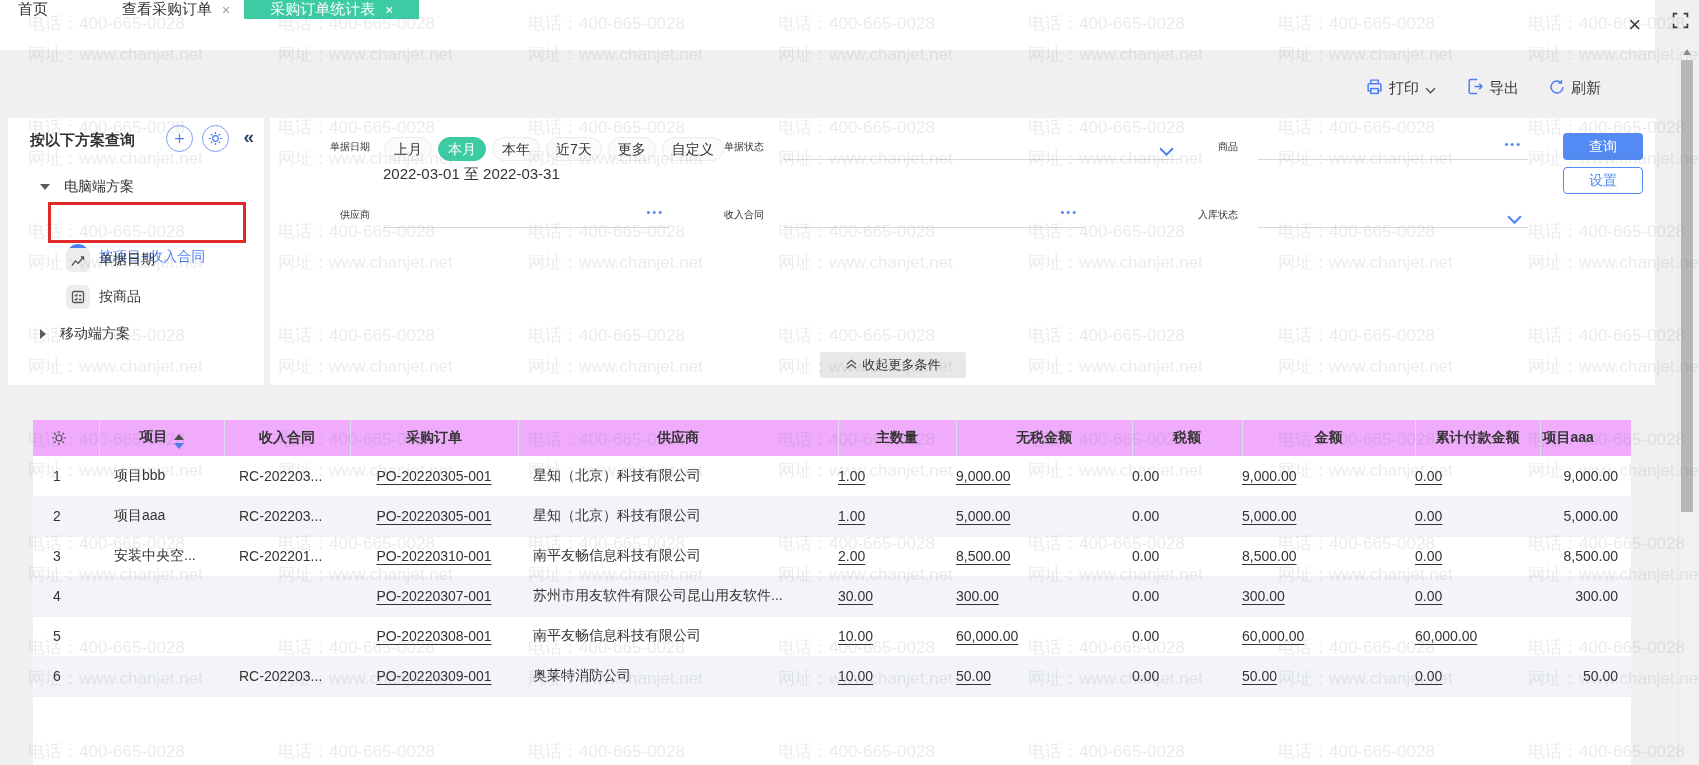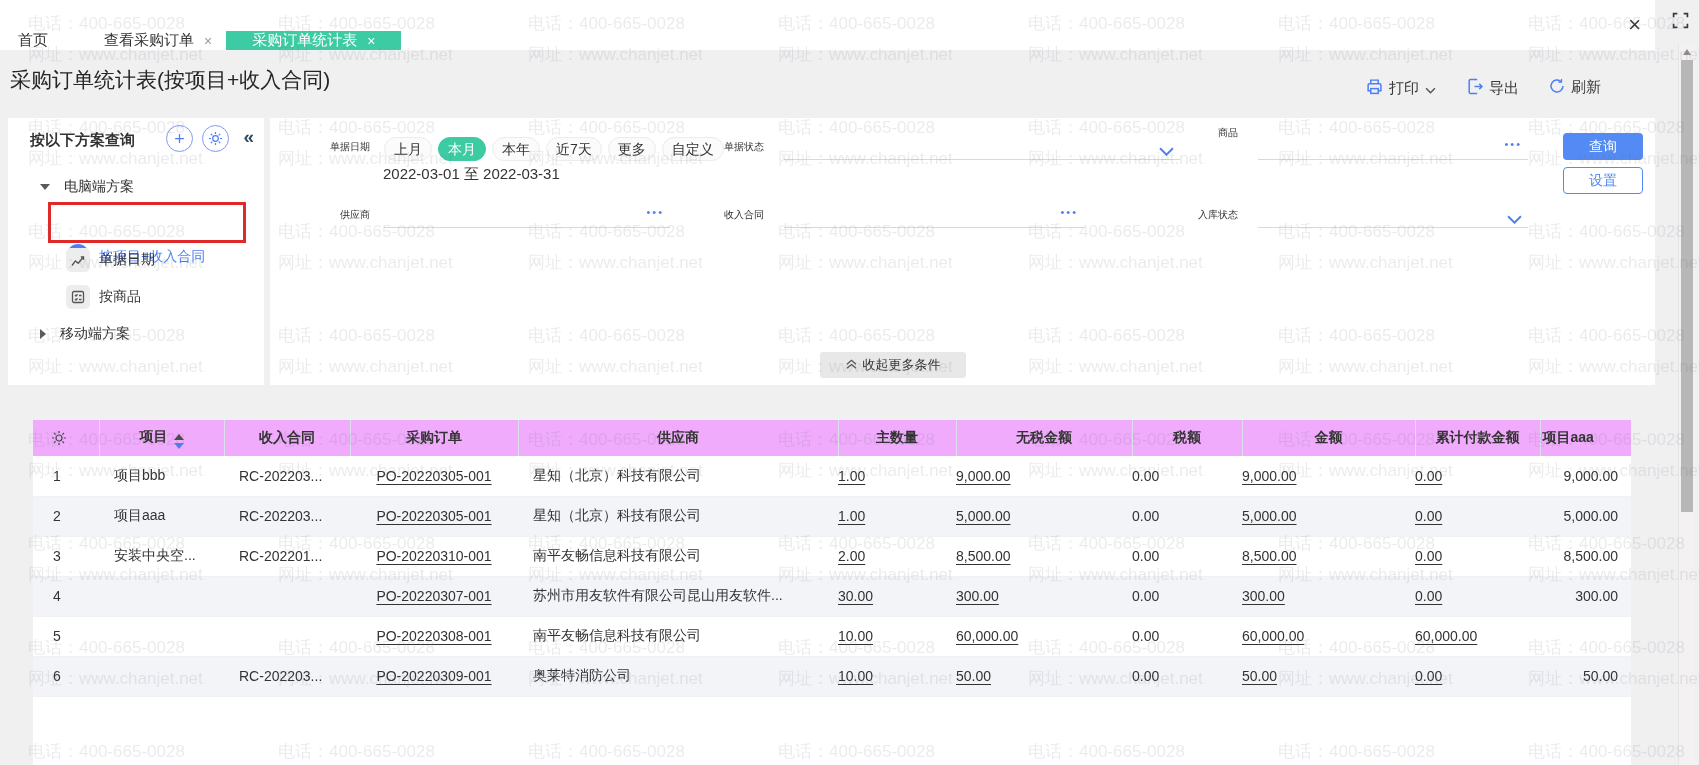--- a/index.html
+++ b/index.html
@@ -4,33 +4,33 @@
 <style>
   * { margin:0; padding:0; box-sizing:border-box; }
   body { width:1699px; height:765px; overflow:hidden; font-family:"Liberation Sans",sans-serif; }
   .screen { position:relative; width:1699px; height:765px; background:#f0f0f1; overflow:hidden; color:#333; }
 
   
   .wm { position:absolute; inset:0; z-index:40; pointer-events:none; overflow:hidden; }
   .wm-cell { position:absolute; color:rgba(105,115,130,.14); font-size:17px; line-height:31px; white-space:nowrap; }
 
   
-  .tabbar { position:absolute; left:0; top:0; width:1655px; height:50px; background:#fff; display:flex; align-items:flex-end; z-index:2; }
+  .tabbar { position:absolute; left:0; top:0; width:1655px; height:50px; background:#fff; display:flex; align-items:flex-start; z-index:2; }
   .tab { display:flex; align-items:center; font-size:15px; color:#333; cursor:default; }
   .tab-home { margin-left:18px; }
-  .tab-plain { margin-left:56px; }
+  .tab-plain { margin-left:74px; }
   .tab-plain .tab-x { color:#9a9a9a; margin-left:10px; font-size:14px; }
   .tab-active { margin-left:14px; background:#3dcba4; color:#fff; padding:0 26px; }
   .tab-active .tab-x { color:#fff; margin-left:10px; font-size:14px; }
   .win-close { position:absolute; right:14px; top:0; height:50px; display:flex; align-items:center; font-size:22px; color:#3a3a3a; }
   .fs-icon { position:absolute; left:1672px; top:12px; z-index:2; }
 
   
   .page-title { position:absolute; left:10px; top:66px; font-size:21px; color:#262626; z-index:2; }
-  .toolbar { position:absolute; left:1366px; top:78px; display:flex; gap:30px; align-items:flex-start; font-size:15px; color:#3a3a3a; z-index:2; }
+  .toolbar { position:absolute; left:1366px; top:78px; display:flex; gap:30px; align-items:flex-end; font-size:15px; color:#3a3a3a; z-index:2; }
   .tool { display:flex; align-items:center; gap:6px; }
 
   
   .panel { position:absolute; background:#fff; z-index:1; }
   .sidebar  { left:8px;   top:118px; width:256px;  height:267px; }
   .filters  { left:270px; top:118px; width:1385px; height:267px; }
   .tablewrap{ left:33px;  top:420px; width:1598px; height:345px; overflow:hidden; }
 
   
   .sb-title { position:absolute; left:22px; top:13px; font-size:15px; font-weight:bold; color:#333; }
@@ -100,21 +100,20 @@
       <span class="tab-x">×</span>
     </div>
     <div class="win-close">×</div>
   </div>
   <div class="fs-icon">
     <svg width="17" height="17" viewBox="0 0 16 16" fill="none" stroke="#3a3a3a" stroke-width="1.6">
       <path d="M5 1.5H1.5V5 M11 1.5h3.5V5 M14.5 11v3.5H11 M5 14.5H1.5V11"></path>
     </svg>
   </div>
 
-  <div class="page-title">采购订单统计表(按项目+收入合同)</div>
   <div class="toolbar">
     <span class="tool">
       <span>
         <svg width="17" height="17" viewBox="0 0 16 16" fill="none" stroke="#4d7ef5" stroke-width="1.4">
           <path d="M4.5 5.5V2h7v3.5"></path>
             <rect x="4.5" y="10" width="7" height="4.5"></rect>
           <path d="M4.5 12H2V6.5a1 1 0 0 1 1-1h10a1 1 0 0 1 1 1V12h-2.5"></path>
         </svg>
       </span>
       <span>打印</span>
@@ -214,21 +213,21 @@
 
     <span class="f-label" style="left:424px; top:22px;">单据状态</span>
     <span class="f-field" style="left:514px; top:16px; width:396px;">
       <span class="f-chevron">
         <svg width="15" height="9" viewBox="0 0 14 8" fill="none" stroke="#4d7ef5" stroke-width="1.8">
             <path d="M1 1l6 6 6-6"></path>
           </svg>
       </span>
     </span>
 
-    <span class="f-label" style="left:898px; top:8px;">商品</span>
+    <span class="f-label" style="left:898px; top:22px;">商品</span>
     <span class="f-field" style="left:988px; top:16px; width:270px;">
       <span class="f-dots">•••</span>
     </span>
 
     <div class="btn btn-query">查询</div>
     <div class="btn btn-set">设置</div>
 
     <span class="f-label" style="left:30px; top:90px;">供应商</span>
     <span class="f-field" style="left:114px; top:84px; width:286px;">
       <span class="f-dots">•••</span>

